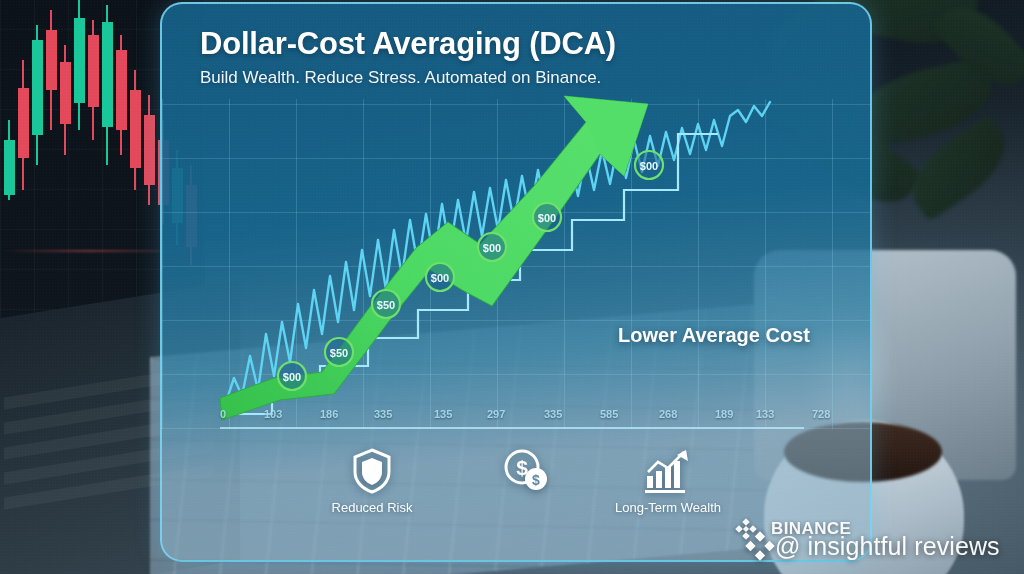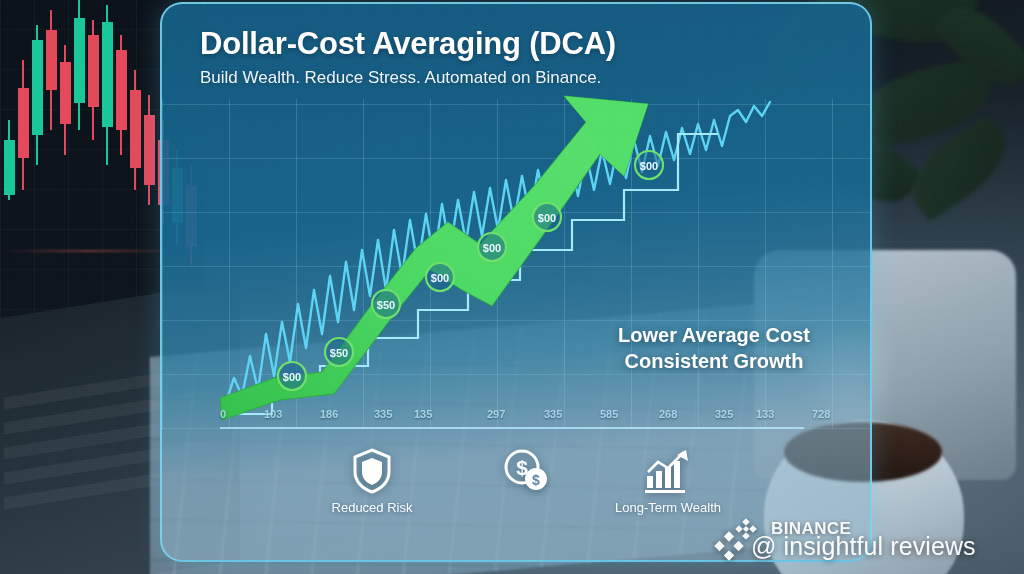--- a/index.html
+++ b/index.html
@@ -84,21 +84,21 @@
   .feat{position:absolute;top:0;width:160px;text-align:center;}
   .feat .ico{height:50px;display:flex;align-items:center;justify-content:center;
      filter:drop-shadow(0 2px 4px rgba(10,40,60,.45));}
   .feat .lbl{margin-top:4px;font-size:13px;color:#fdfeff;
      text-shadow:0 1px 4px rgba(10,40,60,.45);}
 
   
   .wm-binance{position:absolute;left:735px;top:518px;display:flex;align-items:center;gap:14px;
      opacity:.92;filter:drop-shadow(0 1px 2px rgba(0,0,0,.5));}
   .wm-binance .txt{color:#fff;font-size:17px;font-weight:700;letter-spacing:.4px;}
-  .wm-handle{position:absolute;left:714px;top:531px;display:flex;align-items:center;gap:7px;
+  .wm-handle{position:absolute;left:745px;top:531px;display:flex;align-items:center;
      opacity:.96;filter:drop-shadow(0 1px 3px rgba(0,0,0,.55));}
   .wm-handle .txt{color:#fff;font-size:25px;font-weight:400;letter-spacing:.1px;}
   .grain{position:absolute;inset:0;pointer-events:none;opacity:.22;
      background-image:radial-gradient(rgba(255,255,255,.10) .5px,rgba(0,0,0,0) .6px);
      background-size:3px 3px;}
 </style>
 </head>
 <body>
 
 <div id="stage">
@@ -253,34 +253,33 @@
             <circle cx="487" cy="161" r="14" fill="rgba(25,100,140,.55)" stroke="#6ee06b" stroke-width="2.2"></circle>
             <text x="487" y="166" font-size="11" font-weight="700" fill="#e9f7ff" text-anchor="middle" font-family="Liberation Sans, sans-serif">$00</text>
           </g>
       </g>
 
       <line x1="58" y1="424" x2="642" y2="424" stroke="#b8ecff" stroke-width="1.8" opacity=".75"></line>
     </svg>
 
     <div class="callout">
       <div>Lower Average Cost</div>
-      <div>Consistent Growth</div>
     </div>
 
     <div class="axis-labels">
       <span style="left:58px">0</span>
       <span style="left:102px">103</span>
       <span style="left:158px">186</span>
       <span style="left:212px">335</span>
-      <span style="left:252px">135</span>
+      <span style="left:272px">135</span>
       <span style="left:325px">297</span>
       <span style="left:382px">335</span>
       <span style="left:438px">585</span>
       <span style="left:497px">268</span>
-      <span style="left:553px">325</span>
+      <span style="left:553px">189</span>
       <span style="left:594px">133</span>
       <span style="left:650px">728</span>
     </div>
 
     <div class="features">
 
       <div class="feat" style="left:0px">
         <div class="ico">
           <svg width="40" height="46" viewBox="0 0 40 46">
             <path d="M20 2 L37 9 V24 C37 34 29 41 20 44 C11 41 3 34 3 24 V9 Z" fill="none" stroke="#ffffff" stroke-width="3"></path>

